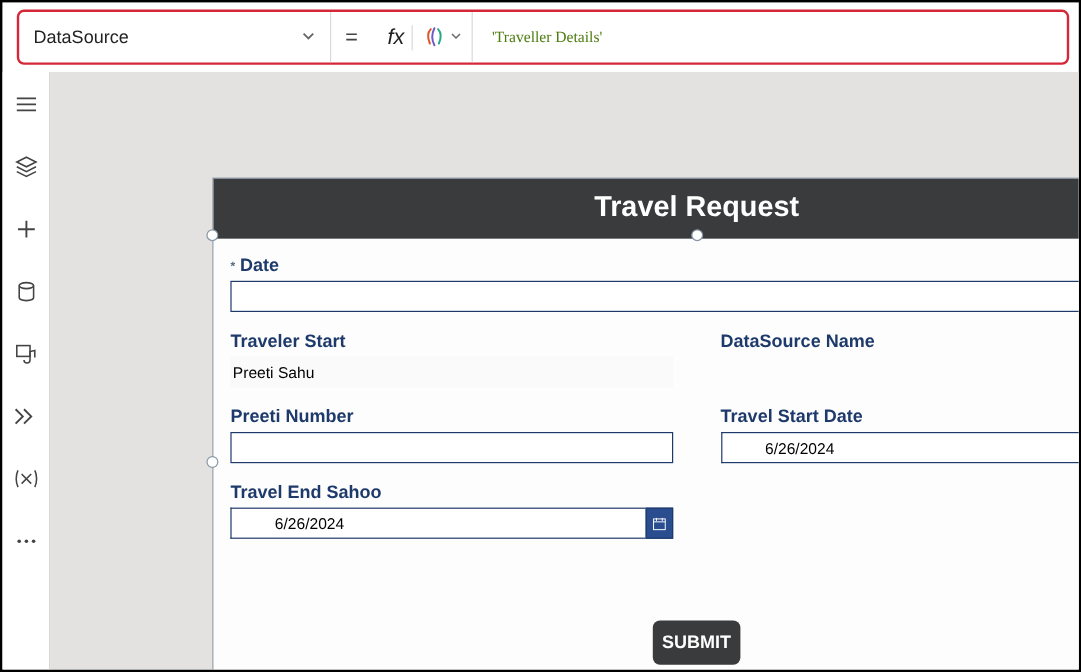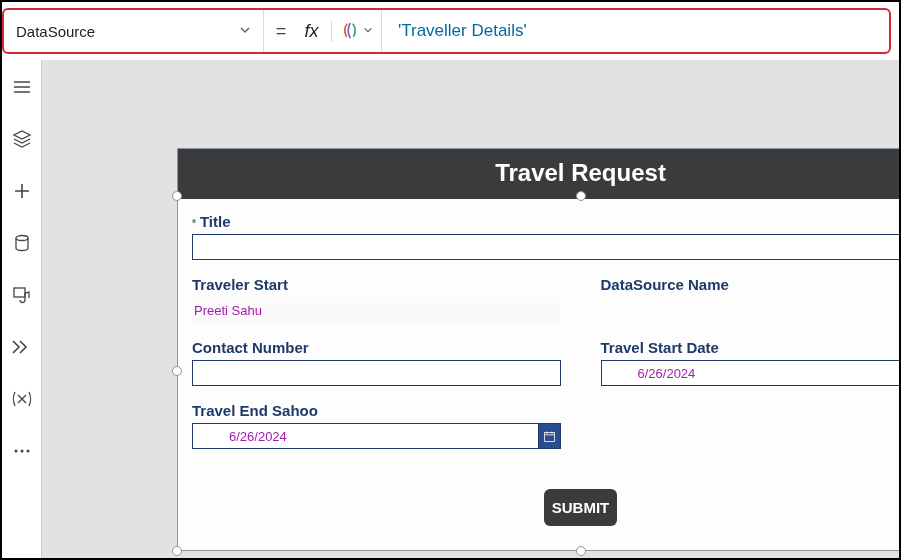--- a/index.html
+++ b/index.html
@@ -12,21 +12,21 @@
     border: 2px solid #000;
   }
 
   
   .formula-bar {
     display: flex;
     align-items: center;
     height: 46px;
     border: 2px solid #d52738;
     border-radius: 6px;
-    margin: 6px 8px 6px 0;
+    margin: 6px 8px 6px 12px;
     background: #fff;
   }
   .prop-select {
     display: flex;
     align-items: center;
     justify-content: space-between;
     width: 260px;
     height: 100%;
     padding: 0 12px;
     border-right: 1px solid #dcd9d8;
@@ -36,21 +36,21 @@
   }
   .chev { color: #666; font-size: 12px; }
   .eq-cell {
     width: 34px;
     text-align: center;
     color: #444;
     font-size: 18px;
   }
   .fx-cell {
     width: 34px;
-    text-align: center;
+    text-align: right;
     font-style: italic;
     color: #222;
     font-size: 18px;
     border-right: 1px solid #dcd9d8;
     padding-right: 6px;
   }
   .copilot-cell {
     width: 50px;
     display: flex;
     align-items: center;
@@ -58,23 +58,23 @@
     gap: 4px;
     border-right: 1px solid #dcd9d8;
     height: 100%;
   }
   .copilot-icon {
     width: 18px; height: 18px;
   }
   .formula-text {
     flex: 1;
     padding: 0 16px;
-    font-family: Liberation Sans, sans-serif;
-    font-size: 17px;
-    color: #0369a1;
+    font-family: Liberation Serif, serif;
+    font-size: 13px;
+    color: #4d7c0f;
   }
 
   
   .workspace {
     display: flex;
     height: calc(100% - 58px);
   }
   .left-rail {
     width: 40px;
     background: #fff;
@@ -145,21 +145,21 @@
     vertical-align: middle;
     margin-right: 4px;
   }
   .field-input {
     width: 100%;
     height: 26px;
     border: 1px solid #1e3a6b;
     padding: 2px 6px;
     font-size: 13px;
     background: #fff;
-    color: #a21caf;
+    color: #000000;
   }
   .field-input.plain {
     border: none;
     background: #fafafa;
     padding-left: 2px;
   }
   .date-wrap {
     display: flex;
   }
   .date-wrap .field-input { border-right: none; padding-left: 36px; }
@@ -179,20 +179,21 @@
   }
   .submit-btn {
     background: #3a3b3c;
     color: #fff;
     border: none;
     padding: 10px 8px;
     font-size: 15px;
     font-weight: 600;
     border-radius: 6px;
     cursor: pointer;
+    margin-top: 28px;
   }
 
   
   .sel-handle {
     position: absolute;
     width: 10px; height: 10px;
     border: 1px solid #8896a5;
     background: #fff;
     border-radius: 50%;
   }
@@ -277,38 +278,38 @@
   </div>
 
   <div class="canvas">
 
     <div class="form-frame">
       <div class="form-title">Travel Request</div>
       <div class="form-body">
 
         <div class="field full">
           <span class="field-label">
-            <span class="req-dot">*</span><span>Title</span>
+            <span class="req-dot">*</span><span>Date</span>
           </span>
           <input class="field-input" value="" style="">
         </div>
 
         <div class="field-row">
           <div class="field">
             <span class="field-label">Traveler Start</span>
             <input class="field-input plain" value="Preeti Sahu" style="">
           </div>
           <div class="field">
             <span class="field-label">DataSource Name</span>
           </div>
         </div>
 
         <div class="field-row">
           <div class="field">
-            <span class="field-label">Contact Number</span>
+            <span class="field-label">Preeti Number</span>
             <input class="field-input" value="" style="">
           </div>
           <div class="field">
             <span class="field-label">Travel Start Date</span>
             <div class="date-wrap">
               <input class="field-input" value="6/26/2024" style="">
               <div class="date-btn">
                 <svg width="13" height="13" viewBox="0 0 16 16">
                     <rect x="2" y="3" width="12" height="11" stroke="#fff" fill="none"></rect>
                     <path d="M2 6h12M5 2v3M11 2v3" stroke="#fff"></path>

